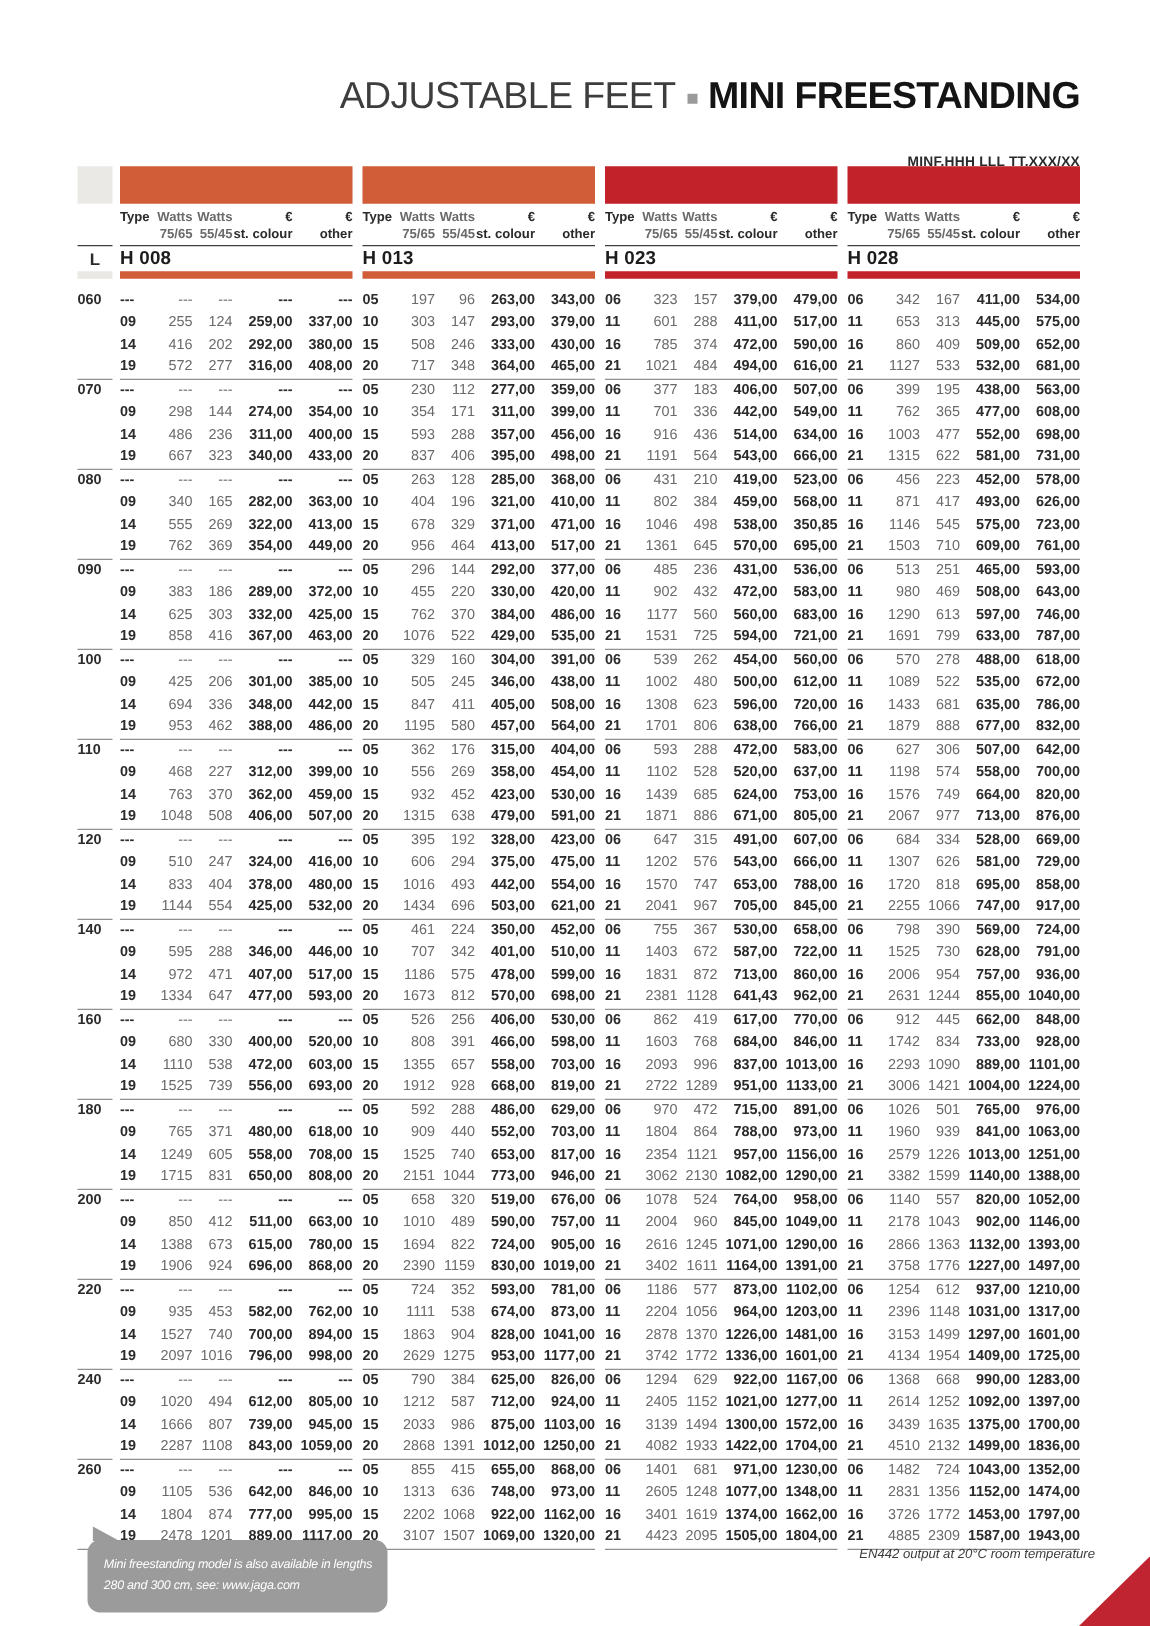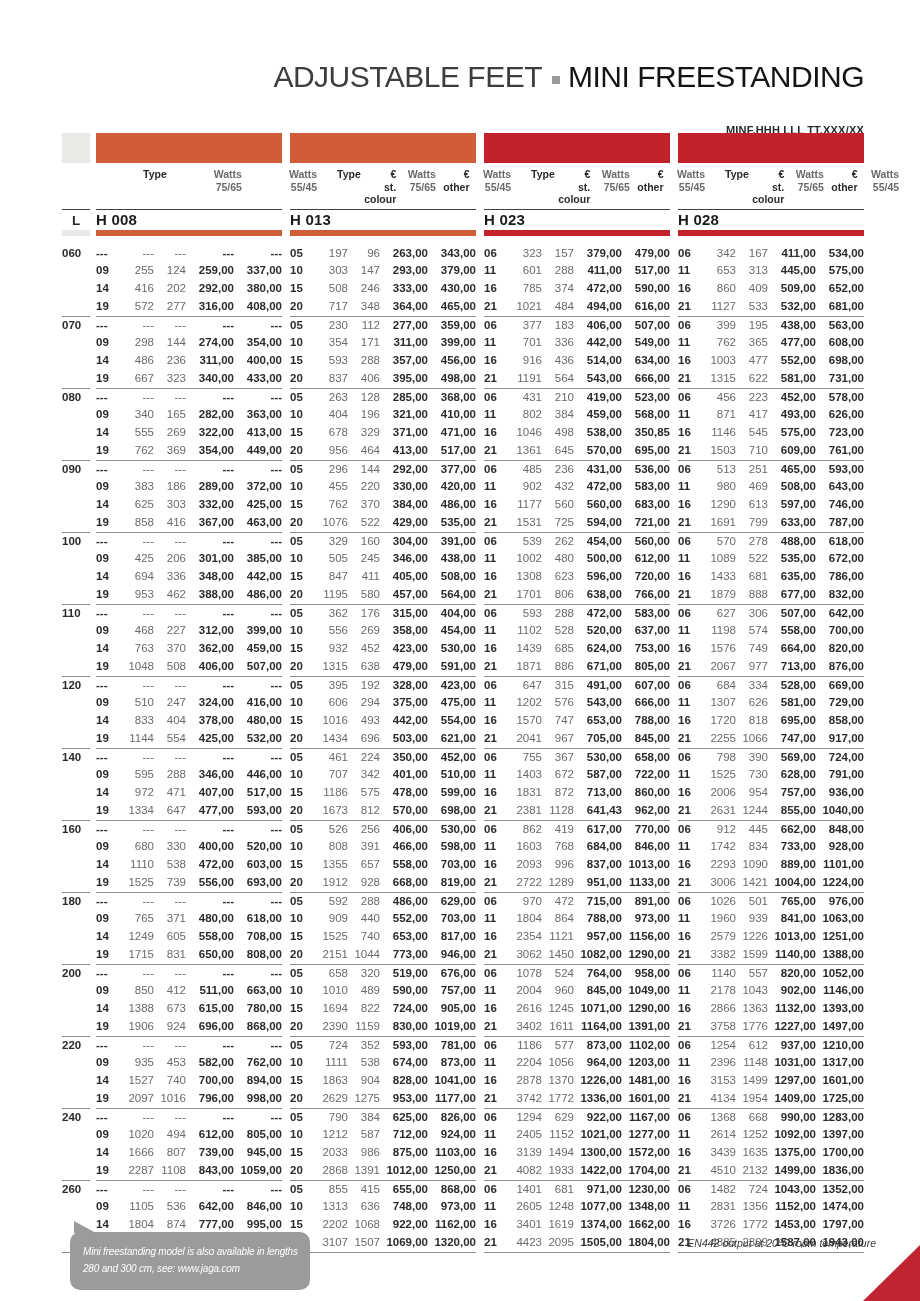--- a/index.html
+++ b/index.html
@@ -8,40 +8,40 @@
     position:relative; width:920px; height:1301px; background:#ffffff;
     font-family:"Liberation Sans","DejaVu Sans",sans-serif; overflow:hidden;
   }
   
   .title {
     position:absolute; top:60px; left:0; width:864px; text-align:right;
     font-size:30px; letter-spacing:-0.5px; white-space:nowrap;
   }
   .title .light { font-weight:400; color:#3d3d3d; }
   .title .sep-square { display:inline-block; width:8px; height:8px; background:#9a9a9a; margin:0 8px 3px 10px; }
-  .title .bold { font-weight:400; color:#141414;margin-top:14px; }
+  .title .bold { font-weight:700; color:#141414;margin-top:14px; }
   .product-code {
     position:absolute; top:124px; left:0; width:864px; text-align:right;
     font-size:11px; font-weight:700; color:#2a2a2a; letter-spacing:0.2px;
   }
   
   .table-wrap { position:absolute; left:62px; top:133px; width:802px; }
   .flexrow { display:flex; }
   .lcol { width:28px; margin-right:6px; flex:none; }
   .grpcol { width:186px; margin-right:8px; flex:none; }
   .grpcol:last-child { margin-right:0; }
 
   .bars-row { height:30px; }
   .l-box { height:30px; background:#eae9e6; }
   .hdr-bar { height:30px; }
 
   .colhead-row { margin-top:2px; }
   .ghead { display:flex; padding-top:3px; border-bottom:1px solid #3f3f3f; padding-bottom:3px; }
   .lspacer-head { border-bottom:1px solid #3f3f3f; }
-  .hcell { font-size:10.5px; font-weight:700; color:#2e2e2e; line-height:12.5px; text-align:right;margin-left:47px; }
+  .hcell { font-size:10.5px; font-weight:700; color:#2e2e2e; line-height:12.5px; text-align:right; }
   .hcell.c0 { text-align:left; }
 
   .model-row { margin-top:1px; height:17px; align-items:flex-end; }
   .l-label { font-size:13.5px; font-weight:700; color:#2b2b2b; text-align:center; }
   .model-name { font-size:15px; font-weight:700; color:#1c1c1c; letter-spacing:0.2px; }
 
   .underbar-row { margin-top:2px; height:6px; }
   .l-underbox { height:6px; background:#eae9e6; }
   .under-bar { height:6px; }
 
@@ -1508,21 +1508,21 @@
             <div class="grpcol flexrow">
               <div class="cell c0">20</div>
               <div class="cell c1">2151</div>
               <div class="cell c2">1044</div>
               <div class="cell c3">773,00</div>
               <div class="cell c4">946,00</div>
             </div>
             <div class="grpcol flexrow">
               <div class="cell c0">21</div>
               <div class="cell c1">3062</div>
-              <div class="cell c2">1450</div>
+              <div class="cell c2">2130</div>
               <div class="cell c3">1082,00</div>
               <div class="cell c4">1290,00</div>
             </div>
             <div class="grpcol flexrow">
               <div class="cell c0">21</div>
               <div class="cell c1">3382</div>
               <div class="cell c2">1599</div>
               <div class="cell c3">1140,00</div>
               <div class="cell c4">1388,00</div>
             </div>

